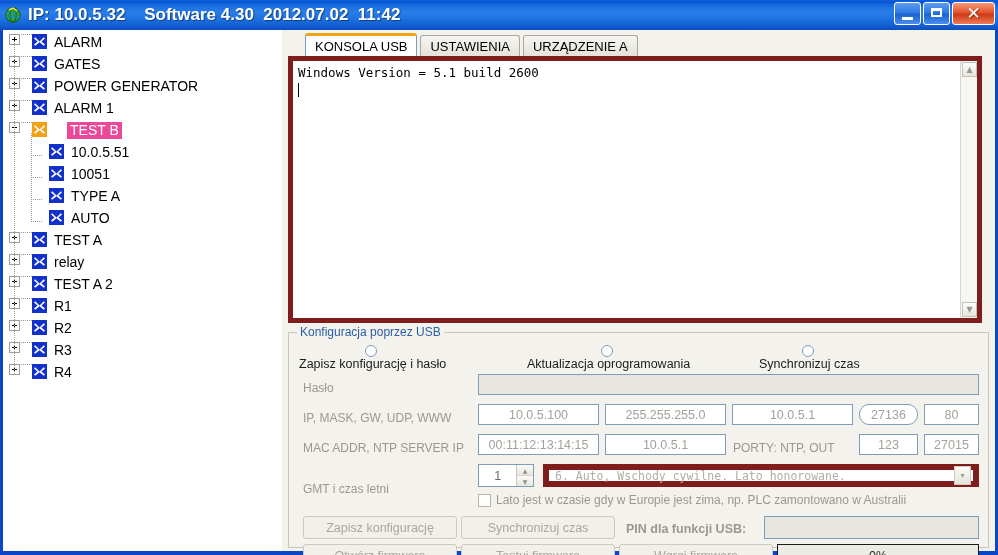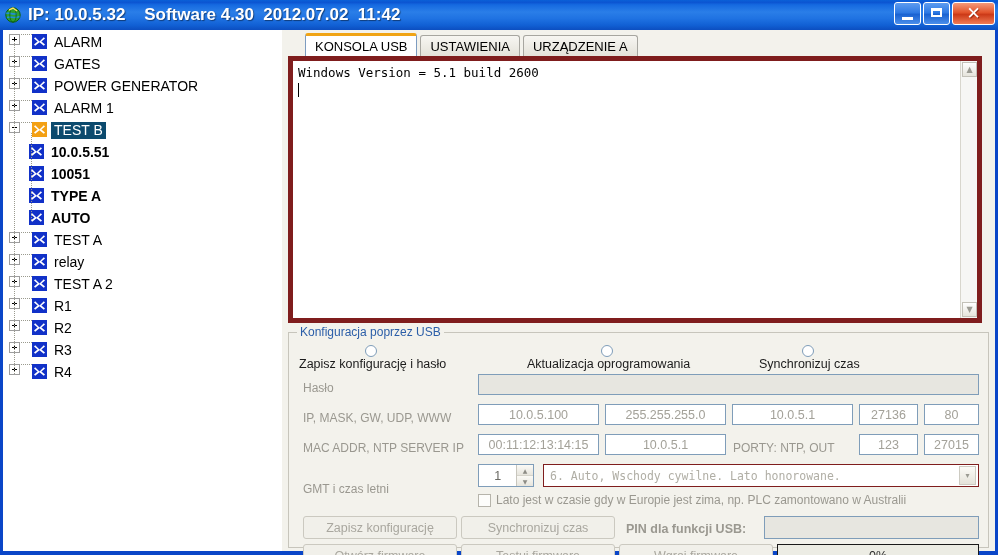--- a/index.html
+++ b/index.html
@@ -121,21 +121,21 @@
     position: relative;
     padding: 4px 0 0 0;
   }
   .tnode {
     height: 22px;
     display: flex;
     align-items: flex-start;
     position: relative;
     white-space: nowrap;
   }
-  .tnode.child { padding-left: 26px; font-weight: bold; }
+  .tnode.child { padding-left: 46px; }
   .tnode.root  { padding-left: 6px; }
 
   .expander {
     width: 11px; height: 11px;
     border: 1px solid #9d9d9d;
     background: #ffffff;
     box-sizing: border-box;
     position: relative;
     flex: none;
     cursor: default;
@@ -191,22 +191,23 @@
   }
   .xicon.orange { background: #f3a014; }
   .xicon svg { display: block; }
   .tlabel {
     font-size: 14px;
     color: #000000;
     padding: 0 3px;
     line-height: 17px;
   }
   .tnode.selected .tlabel {
-    background: #0c4a6e;
+    background: #ec4899;
     color: #ffffff;
+    margin-left: 16px;
   }
 
   
   .right-panel {
     position: absolute;
     left: 279px; top: 0;
     width: 713px;
     height: 521px;
     background: #f3f2ec;
     box-sizing: border-box;
@@ -394,21 +395,21 @@
     border-bottom: 1px solid #d6d4cb;
     font-family: "DejaVu Sans", sans-serif;
     cursor: default;
   }
   .spin-btns div:last-child { border-bottom: none; }
 
   .combo {
     position: absolute;
     height: 23px;
     background: #ffffff;
-    border: 1px solid #7f1d1d;
+    border: 6px solid #7f1d1d;
     box-sizing: border-box;
     display: flex;
     align-items: center;
     cursor: default;
   }
   .combo-text {
     flex: 1;
     padding-left: 6px;
     font-family: "DejaVu Sans Mono", monospace;
     font-size: 11.5px;
@@ -712,21 +713,21 @@
           </label>
         </div>
 
         <div class="frm-label" style="left:14px; top:48px;">Hasło</div>
         <div class="fld disabled" style="left:189px; top:41px; width:501px;"></div>
 
         <div class="frm-label" style="left:14px; top:78px;">IP, MASK, GW, UDP, WWW</div>
         <div class="fld" style="left:189px; top:71px; width:121px;">10.0.5.100</div>
         <div class="fld" style="left:316px; top:71px; width:121px;">255.255.255.0</div>
         <div class="fld" style="left:443px; top:71px; width:121px;">10.0.5.1</div>
-        <div class="fld" style="left:570px; top:71px; width:59px;">27136</div>
+        <div class="fld" style="left:570px; top:71px; width:59px;border-radius:10px;">27136</div>
         <div class="fld" style="left:635px; top:71px; width:55px;">80</div>
 
         <div class="frm-label" style="left:14px; top:108px;">MAC ADDR, NTP SERVER IP</div>
         <div class="fld" style="left:189px; top:101px; width:121px;">00:11:12:13:14:15</div>
         <div class="fld" style="left:316px; top:101px; width:121px;">10.0.5.1</div>
         <div class="frm-label" style="left:444px; top:108px;">PORTY: NTP, OUT</div>
         <div class="fld" style="left:570px; top:101px; width:59px;">123</div>
         <div class="fld" style="left:635px; top:101px; width:55px;">27015</div>
 
         <div class="frm-label" style="left:14px; top:149px;">GMT i czas letni</div>

